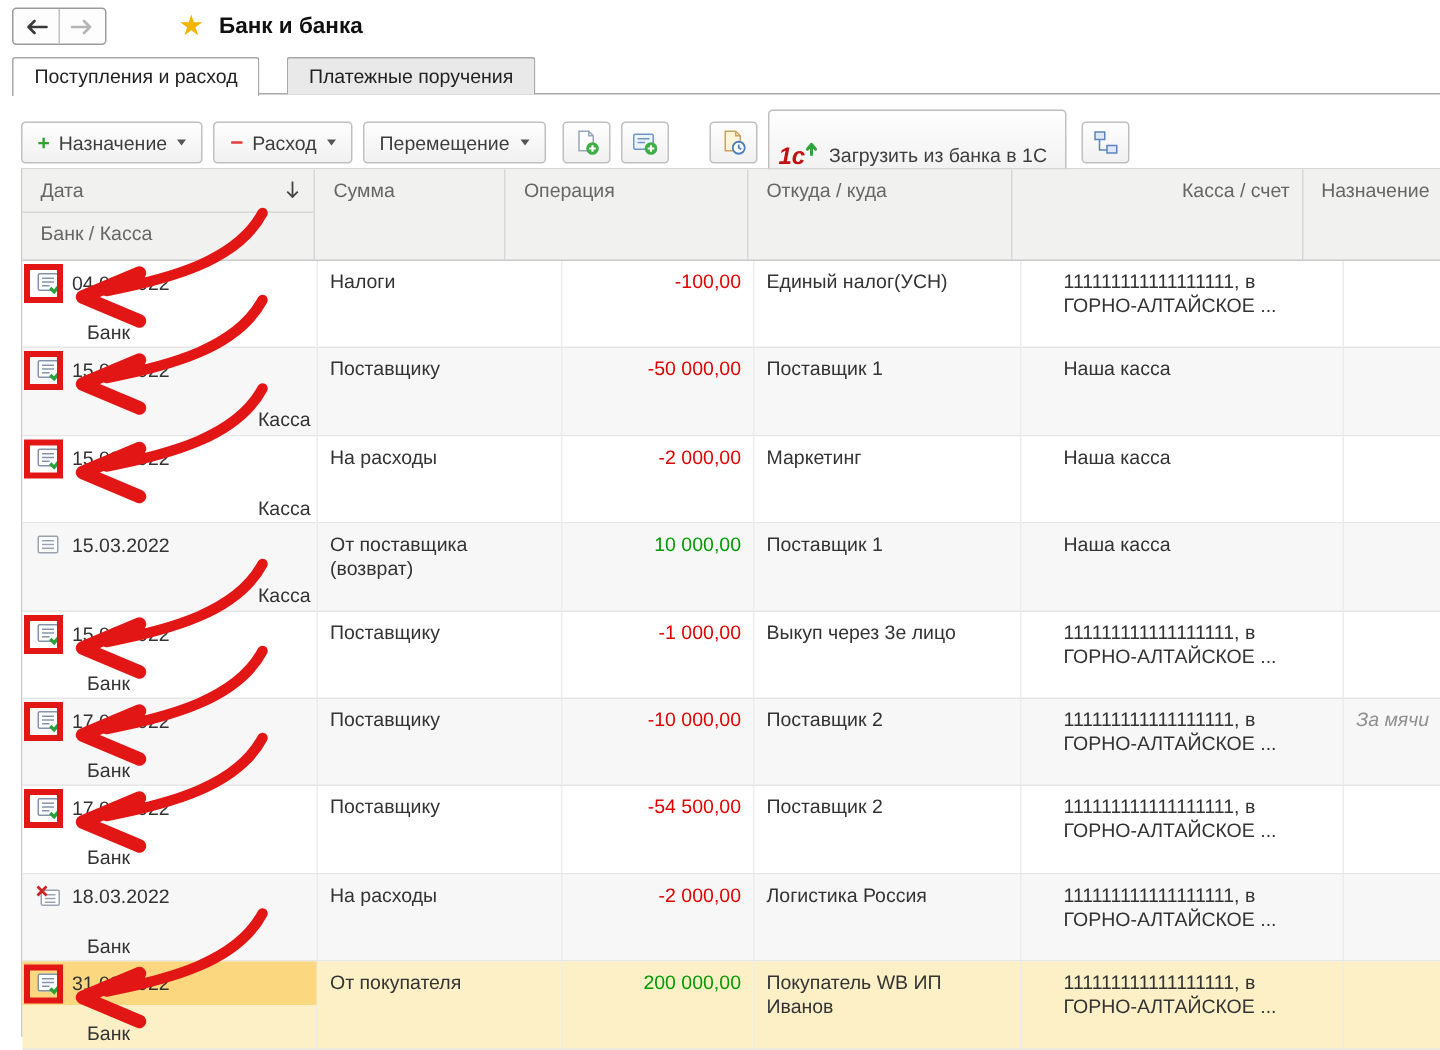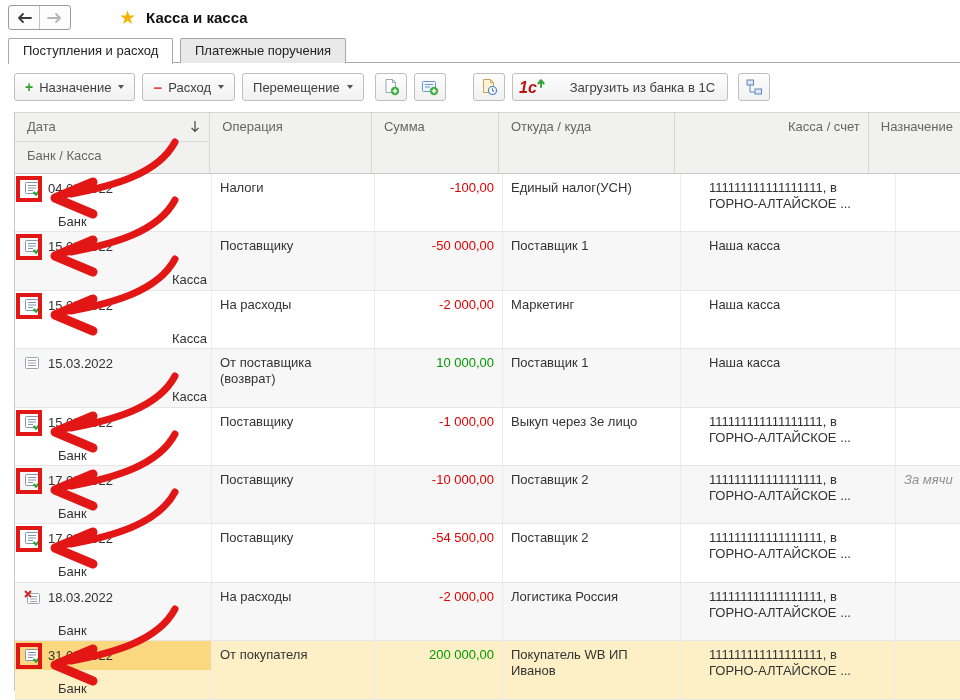--- a/index.html
+++ b/index.html
@@ -10,57 +10,57 @@
   .navgroup{display:flex;border:1px solid #9b9b9b;border-radius:3px;overflow:hidden;background:#fdfdfd;}
   .navbtn{width:30px;height:23px;display:flex;align-items:center;justify-content:center;cursor:pointer;}
   .navbtn+.navbtn{border-left:1px solid #c2c2c2;}
   .star{margin-left:48px;font-size:19px;color:#f2b400;line-height:1;}
   .ptitle{margin-left:10px;font-size:15px;font-weight:bold;color:#111;}
 
   
   .tabs{position:absolute;left:8px;top:38px;right:0;height:25px;}
   .tabs::after{content:"";position:absolute;left:0;right:-8px;bottom:0;border-bottom:1px solid #a8a8a8;}
   .tab{position:relative;display:inline-block;height:24px;line-height:24px;padding:0 14px;
-       border:1px solid #a8a8a8;border-bottom:none;border-radius:2px 2px 0 0;margin-right:3px;
+       border:1px solid #a8a8a8;border-bottom:none;border-radius:2px 2px 0 0;margin-right:14px;
        background:#e9e9e9;color:#222;cursor:pointer;z-index:2;}
   .tab.active{background:#fff;height:25px;}
 
   
   .toolbar{position:absolute;left:14px;top:73px;display:flex;align-items:center;}
   .tbtn{height:26px;display:inline-flex;align-items:center;padding:0 10px;margin-right:7px;
         background:linear-gradient(#fefefe,#f1f1f1);border:1px solid #bfbfbf;border-radius:3px;
         color:#3e3e3e;cursor:pointer;white-space:nowrap;}
   .tbtn .plus{color:#2ea12e;font-weight:bold;margin-right:6px;font-size:14px;}
   .tbtn .minus{color:#e23b3b;font-weight:bold;margin-right:6px;font-size:15px;}
   .caret{display:inline-block;width:0;height:0;border-left:3.5px solid transparent;
          border-right:3.5px solid transparent;border-top:4px solid #555;margin-left:7px;}
   .ibtn{width:30px;height:26px;display:inline-flex;align-items:center;justify-content:center;
         background:linear-gradient(#fefefe,#f1f1f1);border:1px solid #bfbfbf;border-radius:3px;
         margin-right:7px;cursor:pointer;}
   .gap1{margin-left:3px;} .gap2{margin-left:20px;} .gap3{margin-left:4px;}
-  .loadbtn{padding:0 12px 0 6px;gap:17px;}
+  .loadbtn{padding:16px 12px 0 6px;}
   .loadbtn svg{margin-right:6px;}
 
   
   .grid{position:absolute;left:14px;top:112px;width:946px;height:577px;
         border-left:1px solid #c9c9c9;border-top:1px solid #d6d6d6;border-bottom:1px solid #c9c9c9;}
   .ghead{display:flex;height:60px;background:#f1f1f0;border-bottom:1px solid #c9c9c9;color:#666;}
   .gcol{border-right:1px solid #d7d7d7;box-sizing:border-box;padding:6px 8px 0 12px;position:relative;}
   .gcol .sub{position:absolute;left:0;right:0;top:28px;border-top:1px solid #d7d7d7;padding:6px 8px 0 12px;box-sizing:border-box;}
   .sortic{position:absolute;right:8px;top:7px;}
   .w-date{width:197px;} .w-op{width:163px;} .w-sum{width:128px;}
   .w-from{width:178px;} .w-acc{width:195px;text-align:right;} .w-purp{flex:1;border-right:none;}
 
   .row{display:flex;position:relative;height:57.4px;border-bottom:1px solid #e6e6e6;background:#fff;}
   .row.stripe{background:#f7f7f7;}
   .row.sel{background:#fdf0c6;}
   .cell{box-sizing:border-box;padding:6px 8px 0 8px;border-right:1px solid #ececec;overflow:hidden;line-height:16px;}
   .c-date{width:197px;position:relative;overflow:visible;padding-left:5px;}
   .c-op{width:163px;} .c-sum{width:128px;text-align:right;white-space:nowrap;}
-  .c-from{width:178px;} .c-acc{width:195px;margin-left:20px;} .c-purp{flex:1;border-right:none;font-style:italic;color:#8f8f8f;}
+  .c-from{width:178px;} .c-acc{width:195px;margin-left:20px;} .c-purp{flex:1;border-right:none;font-style:italic;color:#8f8f8f;text-align:center;}
   .c-sum.neg{color:#e00000;} .c-sum.pos{color:#009a00;text-align:right;}
 
   .row.sel .c-date::before{content:"";position:absolute;left:0;top:0;right:0;height:29px;background:#fbd87f;z-index:0;}
   .c-date .ic,.c-date .date,.c-date .acct{position:relative;z-index:1;}
   .c-date .ic{display:inline-block;width:17px;vertical-align:top;margin:1px 7px 0 4px;}
   .c-date .date{display:inline-block;vertical-align:top;padding-top:1px;}
   .acct{margin-top:13px;}
   .acct.g-bank{margin-left:38px;} .acct.g-kassa{margin-left:152px;}
 
   
@@ -101,21 +101,21 @@
         <path d="M15 6H3M7 2L3 6l4 4" stroke="#3a3a3a" stroke-width="1.8" fill="none" stroke-linecap="round" stroke-linejoin="round"></path>
       </svg>
     </div>
     <div class="navbtn">
       <svg width="16" height="12" viewBox="0 0 16 12">
         <path d="M1 6h12M9 2l4 4-4 4" stroke="#b5b5b5" stroke-width="1.8" fill="none" stroke-linecap="round" stroke-linejoin="round"></path>
       </svg>
     </div>
   </div>
   <span class="star">★</span>
-  <span class="ptitle">Касса и касса</span>
+  <span class="ptitle">Банк и банка</span>
 </div>
 
 <div class="tabs">
   <div class="tab active">Поступления и расход</div>
   <div class="tab">Платежные поручения</div>
 </div>
 
 <div class="toolbar">
   <div class="tbtn">
     <span class="plus">+</span>
@@ -177,22 +177,22 @@
 <div class="grid">
 
   <div class="ghead">
     <div class="gcol w-date">
       <span>Дата</span>
       <svg class="sortic" width="12" height="13" viewBox="0 0 12 13">
         <path d="M6 1v10M2.5 7.8L6 11.3l3.5-3.5" stroke="#444" stroke-width="1.2" fill="none"></path>
       </svg>
       <div class="sub">Банк / Касса</div>
     </div>
+    <div class="gcol w-sum">Сумма</div>
     <div class="gcol w-op">Операция</div>
-    <div class="gcol w-sum">Сумма</div>
     <div class="gcol w-from">Откуда / куда</div>
     <div class="gcol w-acc">Касса / счет</div>
     <div class="gcol w-purp">Назначение</div>
   </div>
 
   <div class="row">
     <div class="cell c-date">
       <span class="ic"><svg width="18" height="16">
             <use href="#doc-posted"></use>
           </svg></span><span class="date">04.03.2022</span>

